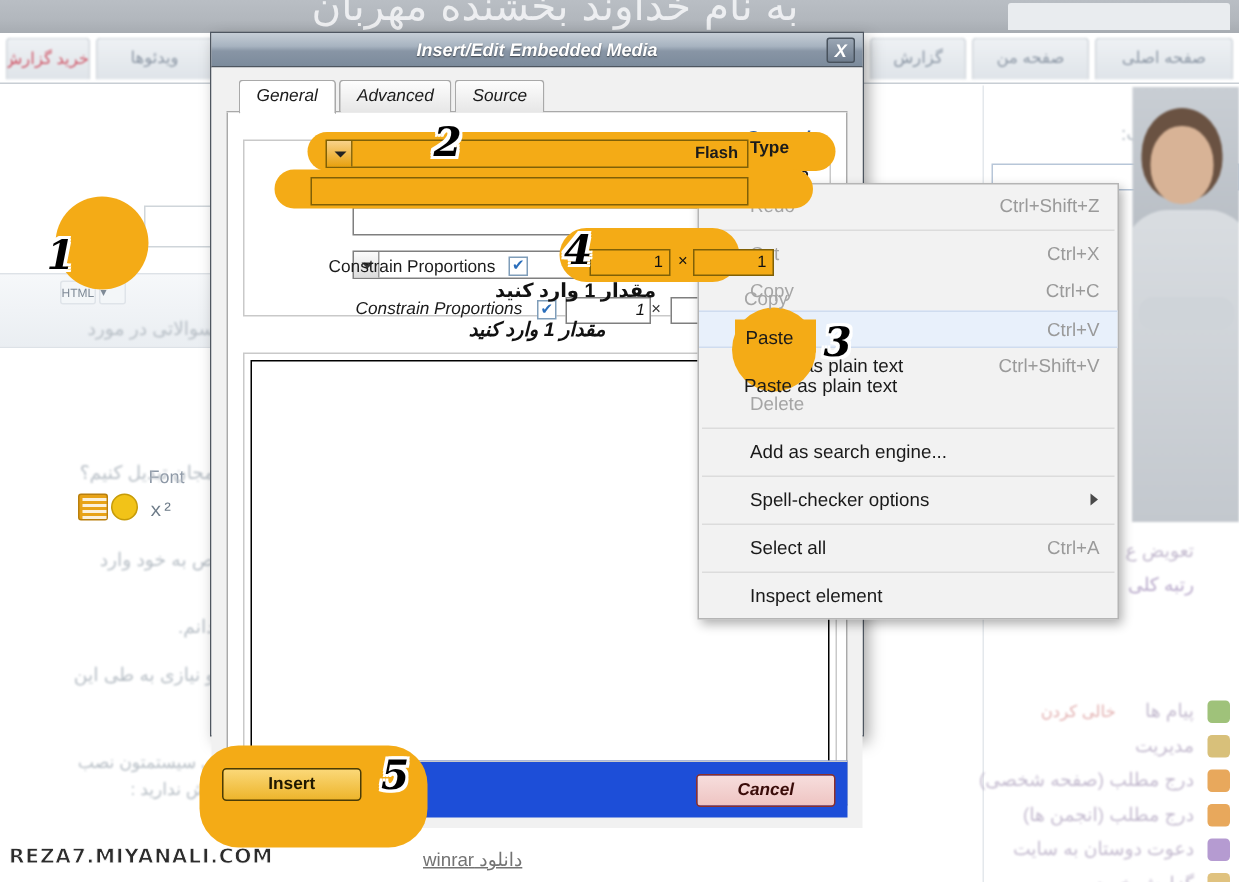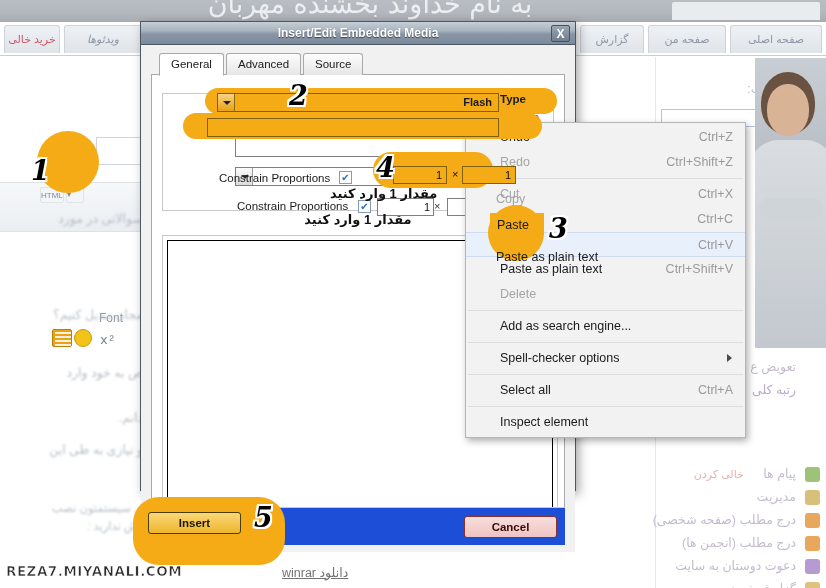--- a/index.html
+++ b/index.html
@@ -265,20 +265,21 @@
   }
 
   
   #media-dialog {
     position: absolute; left: 140px; top: 21px;
     width: 436px; height: 470px;
     background: #ededed;
     border: 1px solid #4e5660;
     box-shadow: 3px 4px 10px rgba(0,0,0,.35);
     z-index: 40;
+    font-style: italic;
   }
   .dlg-titlebar {
     position: relative;
     height: 23px;
     background: linear-gradient(180deg,#c6ced6 0%, #a7b3c0 40%, #8895a5 55%, #7c8b9c 100%);
     border-bottom: 1px solid #4e5660;
   }
   .dlg-title {
     position: absolute; left: 0; right: 0; top: 0;
     height: 23px; line-height: 23px;
@@ -514,22 +515,22 @@
 <body>
 
 <div id="root">
 
   <div class="bg-banner">
     <div class="bg-banner-script">به نام خداوند بخشنده مهربان</div>
     <div class="bg-banner-right"></div>
   </div>
 
   <div class="navbar">
-    <div class="navtab red" style="left:4px;width:56px;">خرید خالی</div>
-    <div class="navtab" style="left:64px;width:78px;font-style:italic;">ویدئوها</div>
+    <div class="navtab red" style="left:4px;width:56px;">خرید گزارش</div>
+    <div class="navtab" style="left:64px;width:78px;">ویدئوها</div>
     <div class="navtab" style="left:580px;width:64px;">گزارش</div>
     <div class="navtab" style="left:730px;width:92px;">صفحه اصلی</div>
     <div class="navtab" style="left:648px;width:78px;">صفحه من</div>
   </div>
 
   <div class="bg-left-col">
     <div class="bg-editor-box"></div>
 
     <div class="bg-toolbar">
       <div class="tb-btn" style="left:40px;top:4px;width:24px;height:16px;line-height:15px;">HTML</div>
@@ -659,24 +660,20 @@
       </div>
 
       <div class="dlg-footer">
         <div class="btn btn-insert">Insert</div>
         <div class="btn btn-cancel">Cancel</div>
       </div>
     </div>
   </div>
 
   <div id="context-menu">
-    <div class="cm-item">
-      <span>Undo</span>
-      <span class="cm-accel">Ctrl+Z</span>
-    </div>
     <div class="cm-item disabled">
       <span>Redo</span>
       <span class="cm-accel">Ctrl+Shift+Z</span>
     </div>
     <div class="cm-sep"></div>
     <div class="cm-item disabled">
       <span>Cut</span>
       <span class="cm-accel">Ctrl+X</span>
     </div>
     <div class="cm-item disabled">

